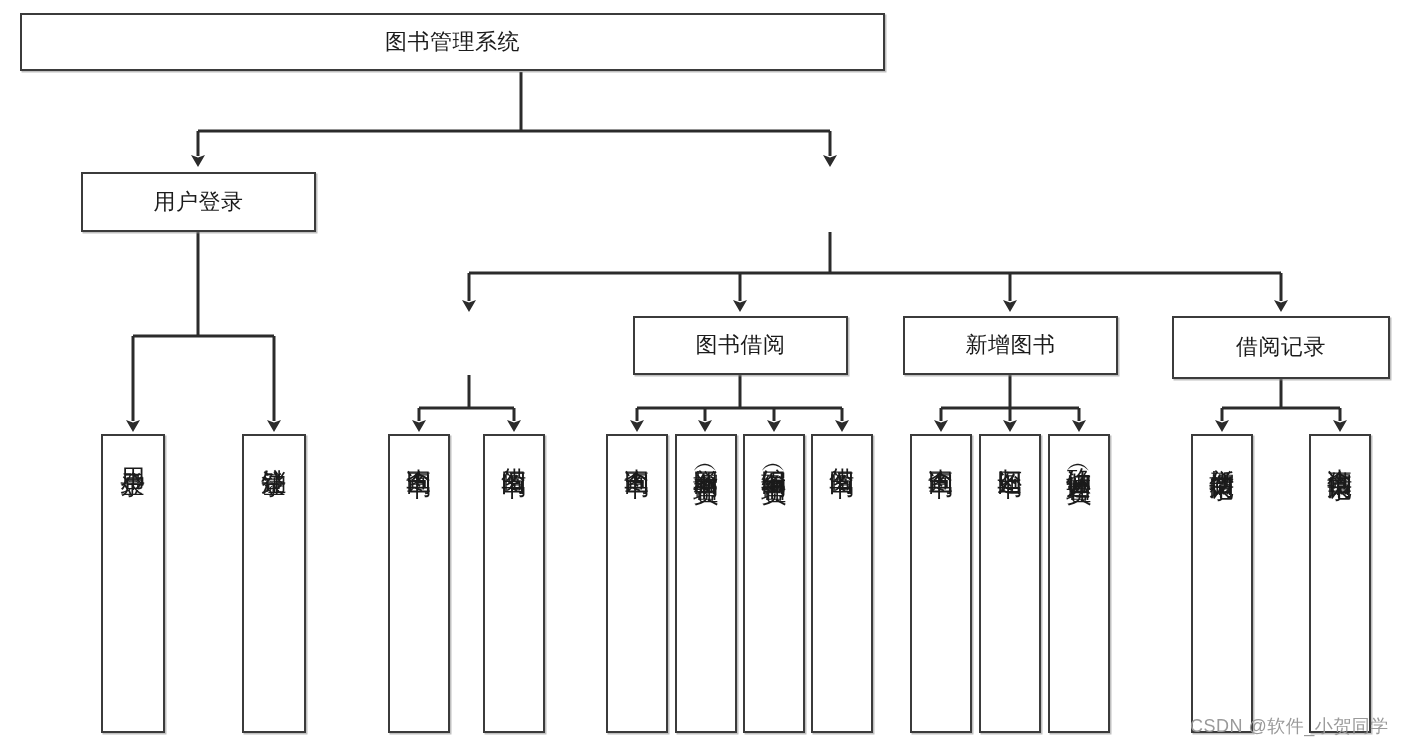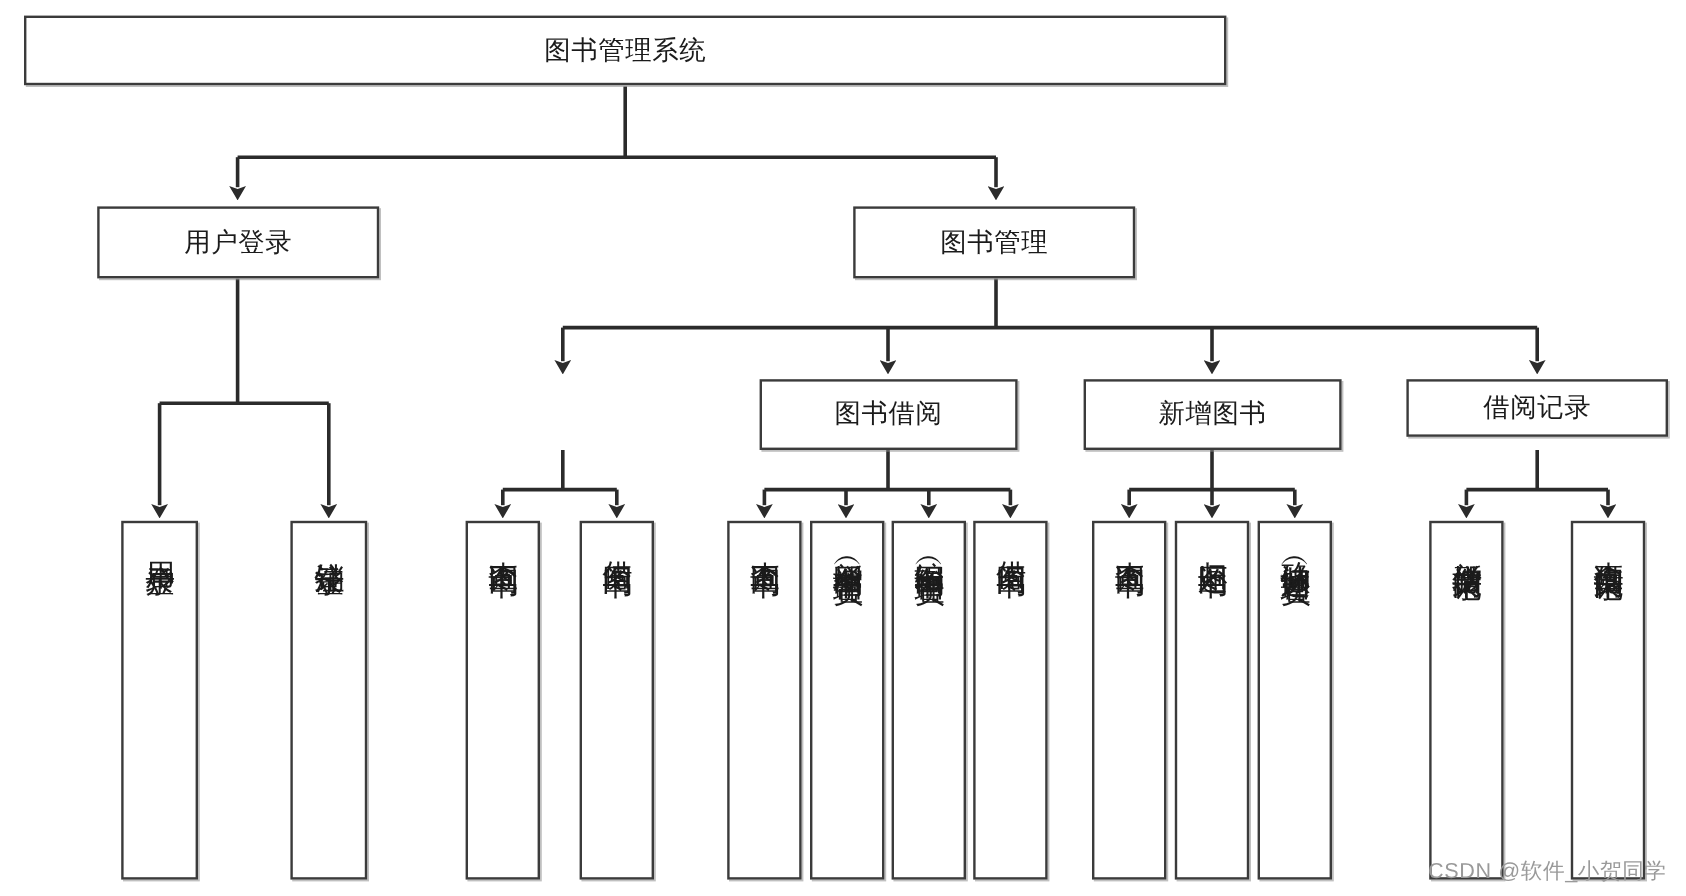--- a/index.html
+++ b/index.html
@@ -114,38 +114,35 @@
       <path d="M1010,408 L1010,421" marker-end="url(#arw)"></path>
       <path d="M1079,408 L1079,421" marker-end="url(#arw)"></path>
 
       <path d="M1281,375 L1281,408"></path>
       <path d="M1222,408 L1340,408"></path>
       <path d="M1222,408 L1222,421" marker-end="url(#arw)"></path>
       <path d="M1340,408 L1340,421" marker-end="url(#arw)"></path>
     </g>
   </svg>
 
-  <div class="node horiz" style="left:20px; top:13px; width:1002px; height:58px;">
+  <div class="node horiz" style="left:20px; top:13px; width:865px; height:58px;">
     <span class="label">图书管理系统</span>
   </div>
 
   <div class="node horiz" style="left:81px; top:172px; width:235px; height:60px;">
     <span class="label">用户登录</span>
-  </div>
-  <div class="node horiz" style="left:711px; top:172px; width:235px; height:60px;">
-    <span class="label">图书管理</span>
   </div>
 
   <div class="node horiz" style="left:633px; top:316px; width:215px; height:59px;justify-content:center;">
     <span class="label">图书借阅</span>
   </div>
   <div class="node horiz" style="left:903px; top:316px; width:215px; height:59px;">
     <span class="label">新增图书</span>
   </div>
-  <div class="node horiz" style="left:1172px; top:316px; width:218px; height:48px;">
+  <div class="node horiz" style="left:1172px; top:316px; width:218px; height:63px;">
     <span class="label">借阅记录</span>
   </div>
 
   <div class="node vert" style="left:101px; top:434px; width:64px; height:299px;">
     <span class="label">用户登录</span>
   </div>
   <div class="node vert" style="left:242px; top:434px; width:64px; height:299px;">
     <span class="label">注销登录</span>
   </div>
 

